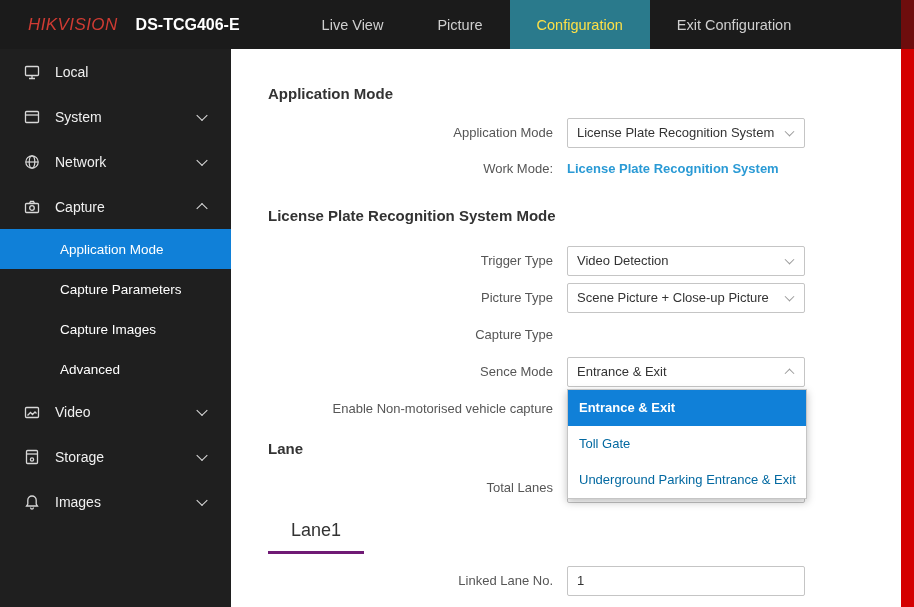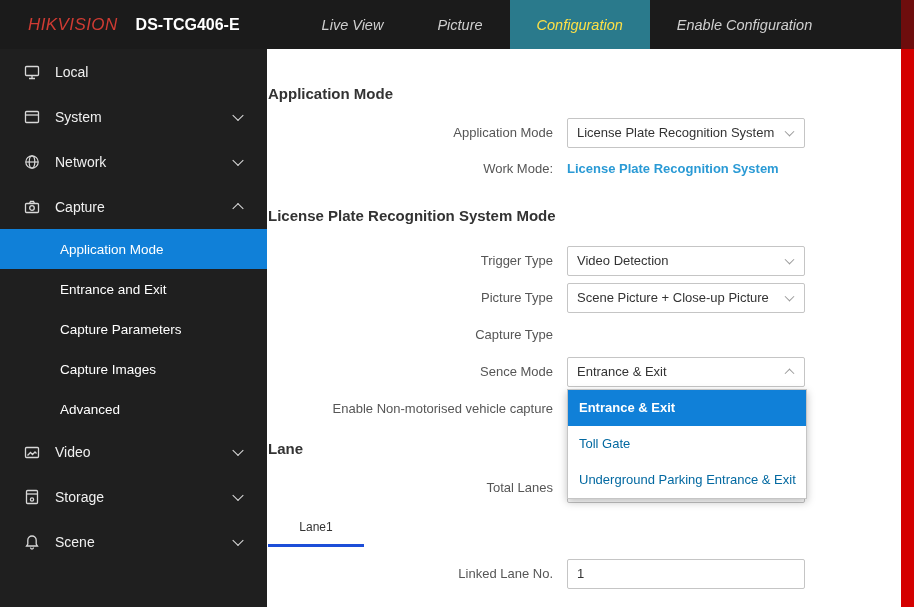--- a/index.html
+++ b/index.html
@@ -12,34 +12,34 @@
   
   .topbar {
     position:absolute; top:0; left:0; width:914px; height:49px;
     background:#1b1b1b; display:flex; align-items:center; z-index:5;
   }
   .brand {
     margin-left:28px; color:#cf3b33; font-weight:400; font-style:italic;
     font-size:17px; letter-spacing:.4px;
   }
   .model { margin-left:18px; color:#fff; font-weight:bold; font-size:16px; }
-  .tabs { display:flex; height:100%; margin-left:55px;font-style:italic; }
+  .tabs { display:flex; height:100%; margin-left:55px; }
   .tab {
     display:flex; align-items:center; padding:0 27px; color:#cfcfcf;
     font-size:14.5px; cursor:pointer; white-space:nowrap;
   }
   .tab.active { background:#2a7a8c; color:#fde047; }
 
   
   .red-strip-top { position:absolute; top:0; right:0; width:13px; height:49px; background:#6e0d0d; z-index:50; }
   .red-strip { position:absolute; top:49px; right:0; width:13px; height:558px; background:#d40000; z-index:50; }
 
   
   .sidebar {
-    position:absolute; top:49px; left:0; width:267px; height:558px;
+    position:absolute; top:49px; left:0; width:231px; height:558px;
     background:#1f1f1f; z-index:4;
   }
   .side-item {
     height:45px; display:flex; align-items:center; padding-left:24px;
     color:#f0f0f0; font-size:14px; position:relative; cursor:pointer;
   }
   .side-item .icon { width:18px; height:16px; margin-right:13px; display:flex; align-items:center; }
   .side-chev {
     position:absolute; right:25px; width:8px; height:8px;
     border-right:1.5px solid #dcdcdc; border-bottom:1.5px solid #dcdcdc;
@@ -89,42 +89,42 @@
     box-shadow:0 3px 8px rgba(0,0,0,.25); z-index:30;
   }
   .option {
     height:36px; display:flex; align-items:center; padding-left:11px;
     font-size:13px; color:#0369a1; cursor:pointer; white-space:nowrap;
   }
   .option.selected { background:#1080d8; color:#fff; font-weight:bold; }
 
   .lane-tabs { margin-top:6px; display:flex; }
   .lane-tab {
-    width:96px; text-align:center; font-size:12px; color:#333;
-    padding:8px 0 10px 0; border-bottom:3px solid #1d4ed8; cursor:pointer;
+    width:96px; text-align:center; font-size:18px; color:#333;
+    padding:8px 0 10px 0; border-bottom:3px solid #701a75; cursor:pointer;
   }
   .linked-row { margin-top:8px; }
   .text-input {
     width:238px; height:30px; border:1px solid #c5c5c5; border-radius:2px;
     padding:0 9px; font-size:13px; color:#333; outline:none;
     font-family:"Liberation Sans", sans-serif;
   }
   svg { display:block; }
 </style>
 </head>
 <body>
 
 <div class="topbar">
   <span class="brand">HIKVISION</span>
   <span class="model">DS-TCG406-E</span>
   <div class="tabs">
     <div class="tab">Live View</div>
     <div class="tab">Picture</div>
     <div class="tab active">Configuration</div>
-    <div class="tab">Enable Configuration</div>
+    <div class="tab">Exit Configuration</div>
   </div>
 </div>
 
 <div class="sidebar">
 
   <div class="side-item">
     <span class="icon">
       <svg width="16" height="16" viewBox="0 0 16 16" fill="none" stroke="#d8d8d8" stroke-width="1.3">
         <rect x="1.5" y="2.5" width="13" height="9" rx="1"></rect>
           <path d="M8 11.5v3M5 14.5h6"></path>
@@ -163,21 +163,20 @@
           <circle cx="8" cy="9" r="2.3"></circle>
           <path d="M5.5 4.5l1-2h3l1 2"></path>
       </svg>
     </span>
     <span>Capture</span>
     <span class="side-chev up"></span>
   </div>
 
   <div class="submenu">
     <div class="sub-item selected">Application Mode</div>
-    <div class="sub-item">Entrance and Exit</div>
     <div class="sub-item">Capture Parameters</div>
     <div class="sub-item">Capture Images</div>
     <div class="sub-item">Advanced</div>
   </div>
 
   <div class="side-item">
     <span class="icon">
       <svg width="16" height="16" viewBox="0 0 16 16" fill="none" stroke="#d8d8d8" stroke-width="1.3">
         <rect x="1.5" y="3.5" width="13" height="10" rx="1"></rect>
           <path d="M3.5 11.5l3-3 2 2 2.5-2.5 1.5 1.5"></path>
@@ -199,21 +198,21 @@
     <span class="side-chev down"></span>
   </div>
 
   <div class="side-item">
     <span class="icon">
       <svg width="16" height="16" viewBox="0 0 16 16" fill="none" stroke="#d8d8d8" stroke-width="1.3">
         <path d="M8 2a4.2 4.2 0 0 1 4.2 4.2V10l1.3 2H2.5l1.3-2V6.2A4.2 4.2 0 0 1 8 2z"></path>
           <path d="M6.5 13.5a1.5 1.5 0 0 0 3 0"></path>
       </svg>
     </span>
-    <span>Scene</span>
+    <span>Images</span>
     <span class="side-chev down"></span>
   </div>
 
 </div>
 
 <div class="content">
 
   <h2 class="section-title sec-app">Application Mode</h2>
 
   <div class="form-row">

